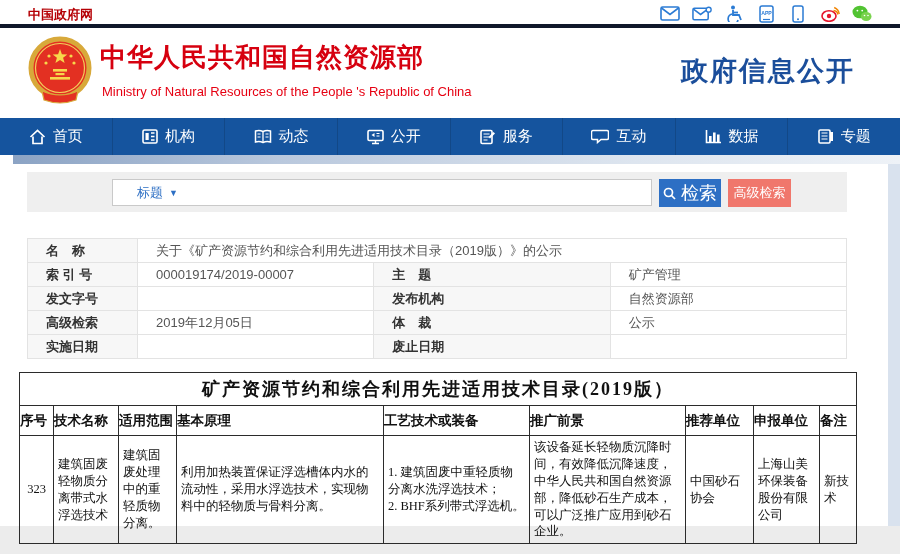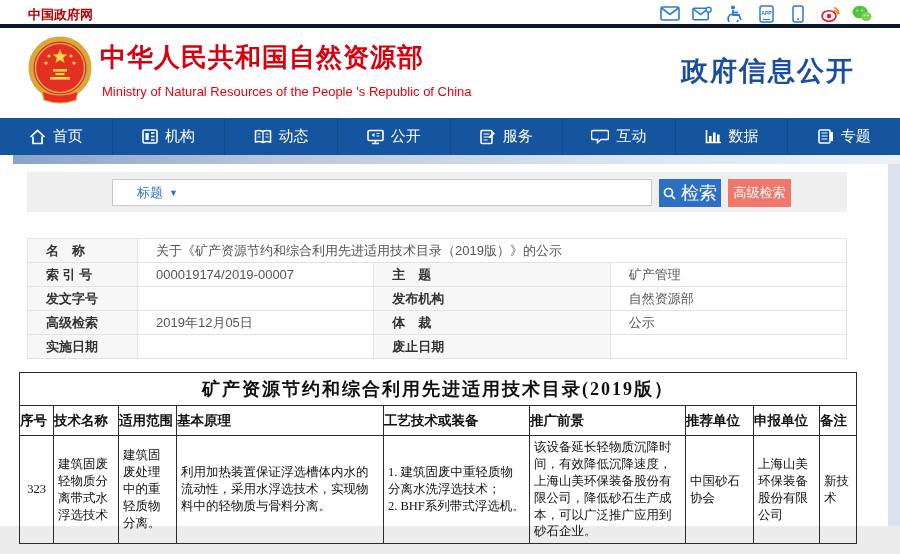--- a/index.html
+++ b/index.html
@@ -318,21 +318,21 @@
         <th class="hdr">申报单位</th>
         <th class="hdr">备注</th>
       </tr>
       <tr>
         <td class="cell center">323</td>
         <td class="cell">建筑固废轻物质分离带式水浮选技术</td>
         <td class="cell">建筑固废处理中的重轻质物分离。</td>
         <td class="cell">利用加热装置保证浮选槽体内水的流动性，采用水浮选技术，实现物料中的轻物质与骨料分离。</td>
         <td class="cell prewrap">1.  建筑固废中重轻质物分离水洗浮选技术；
 2.  BHF系列带式浮选机。</td>
-        <td class="cell top">该设备延长轻物质沉降时间，有效降低沉降速度，上海山美环保装备股份有限公司，降低砂石生产成本，可以广泛推广应用到砂石企业。</td>
+        <td class="cell top">该设备延长轻物质沉降时间，有效降低沉降速度，中华人民共和国自然资源部，降低砂石生产成本，可以广泛推广应用到砂石企业。</td>
         <td class="cell">中国砂石协会</td>
         <td class="cell">上海山美环保装备股份有限公司</td>
         <td class="cell">新技术</td>
       </tr>
     </tbody>
       </table>
   </div>
 
 </div>
 

